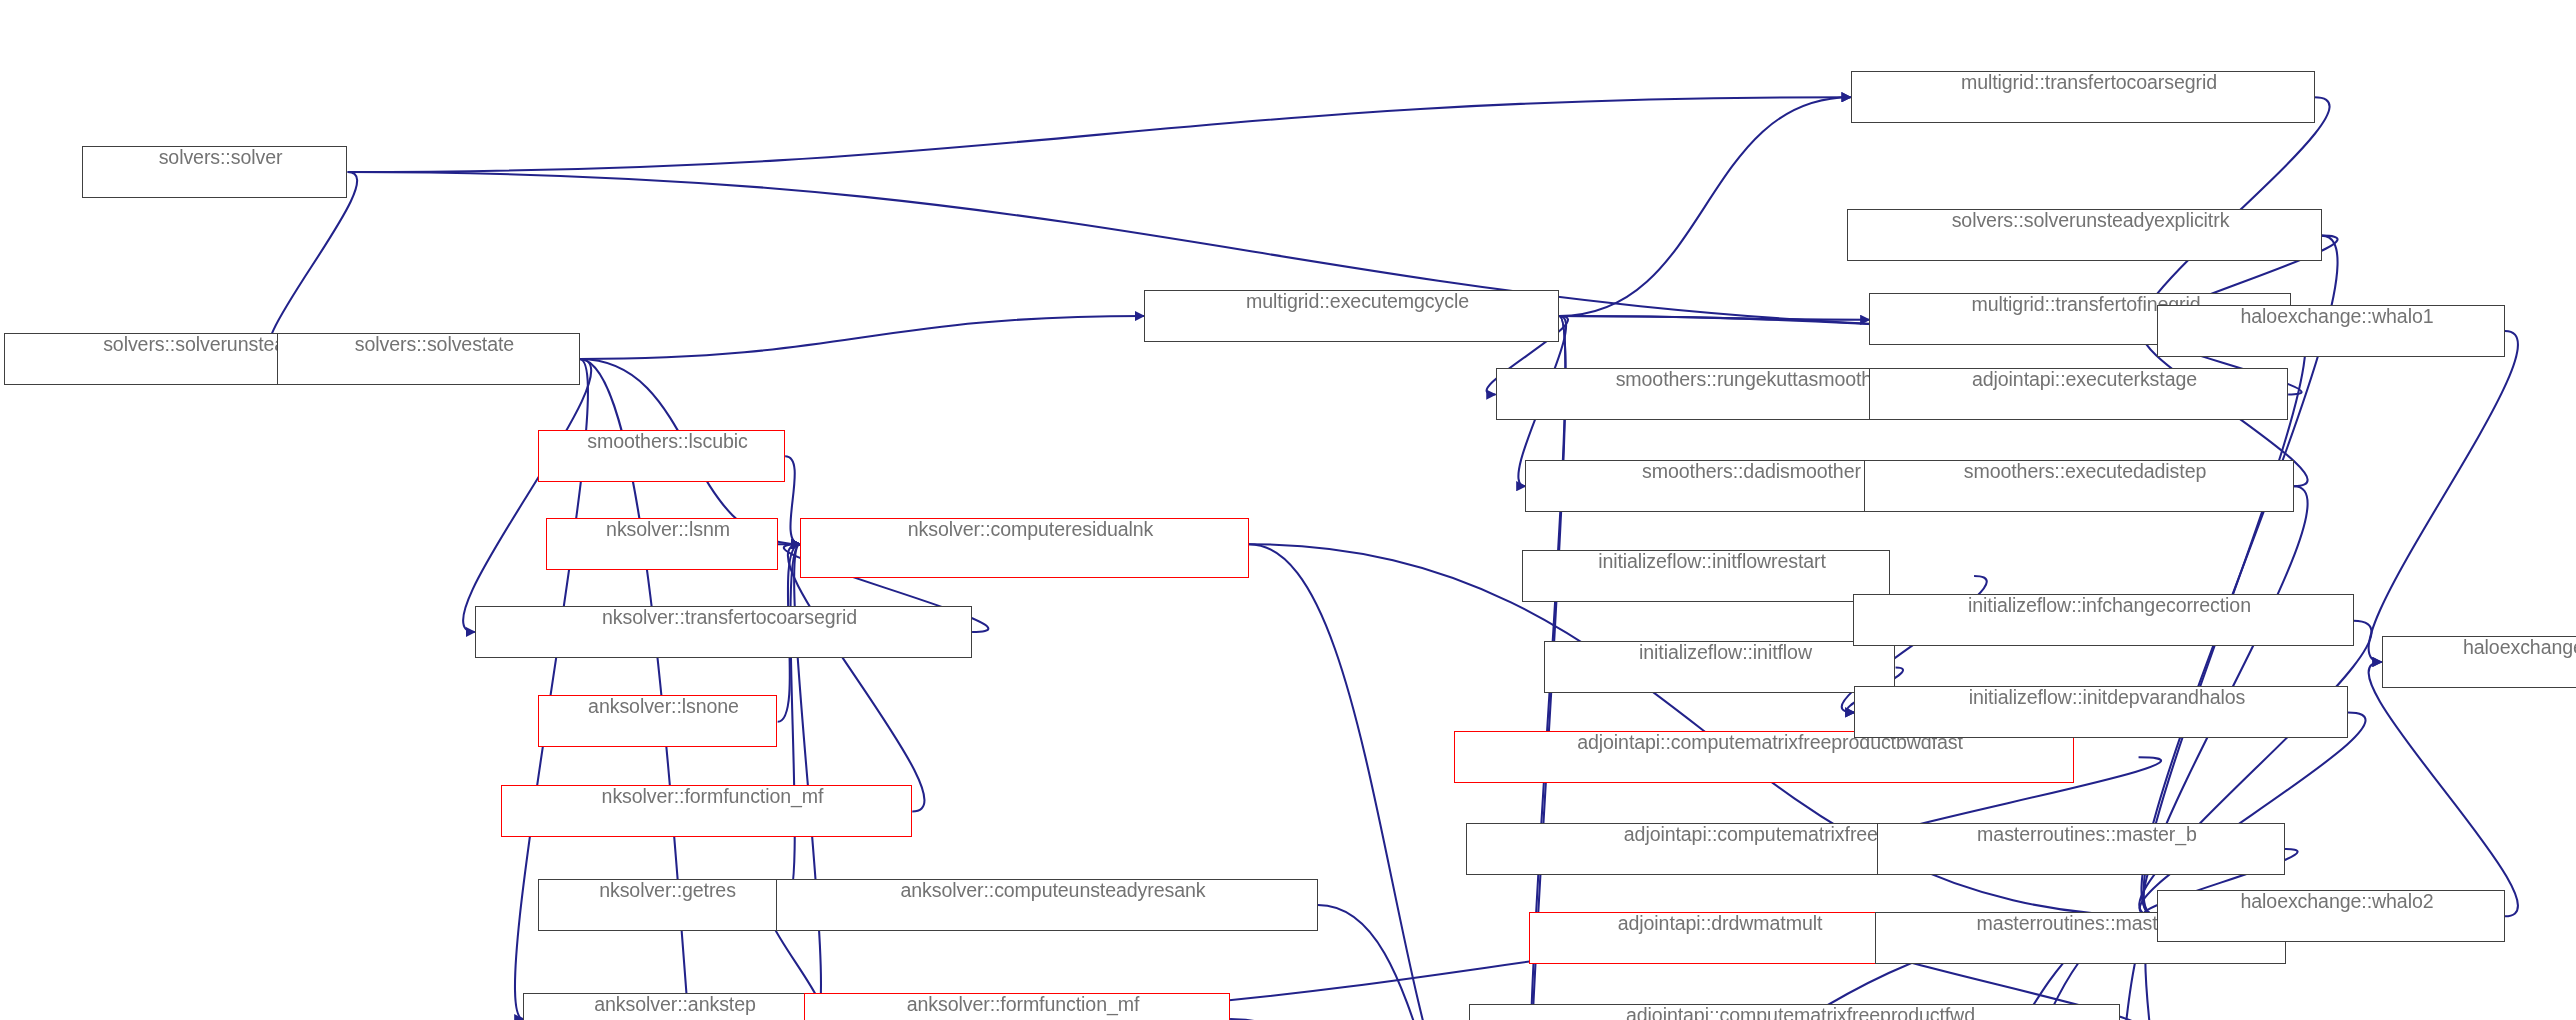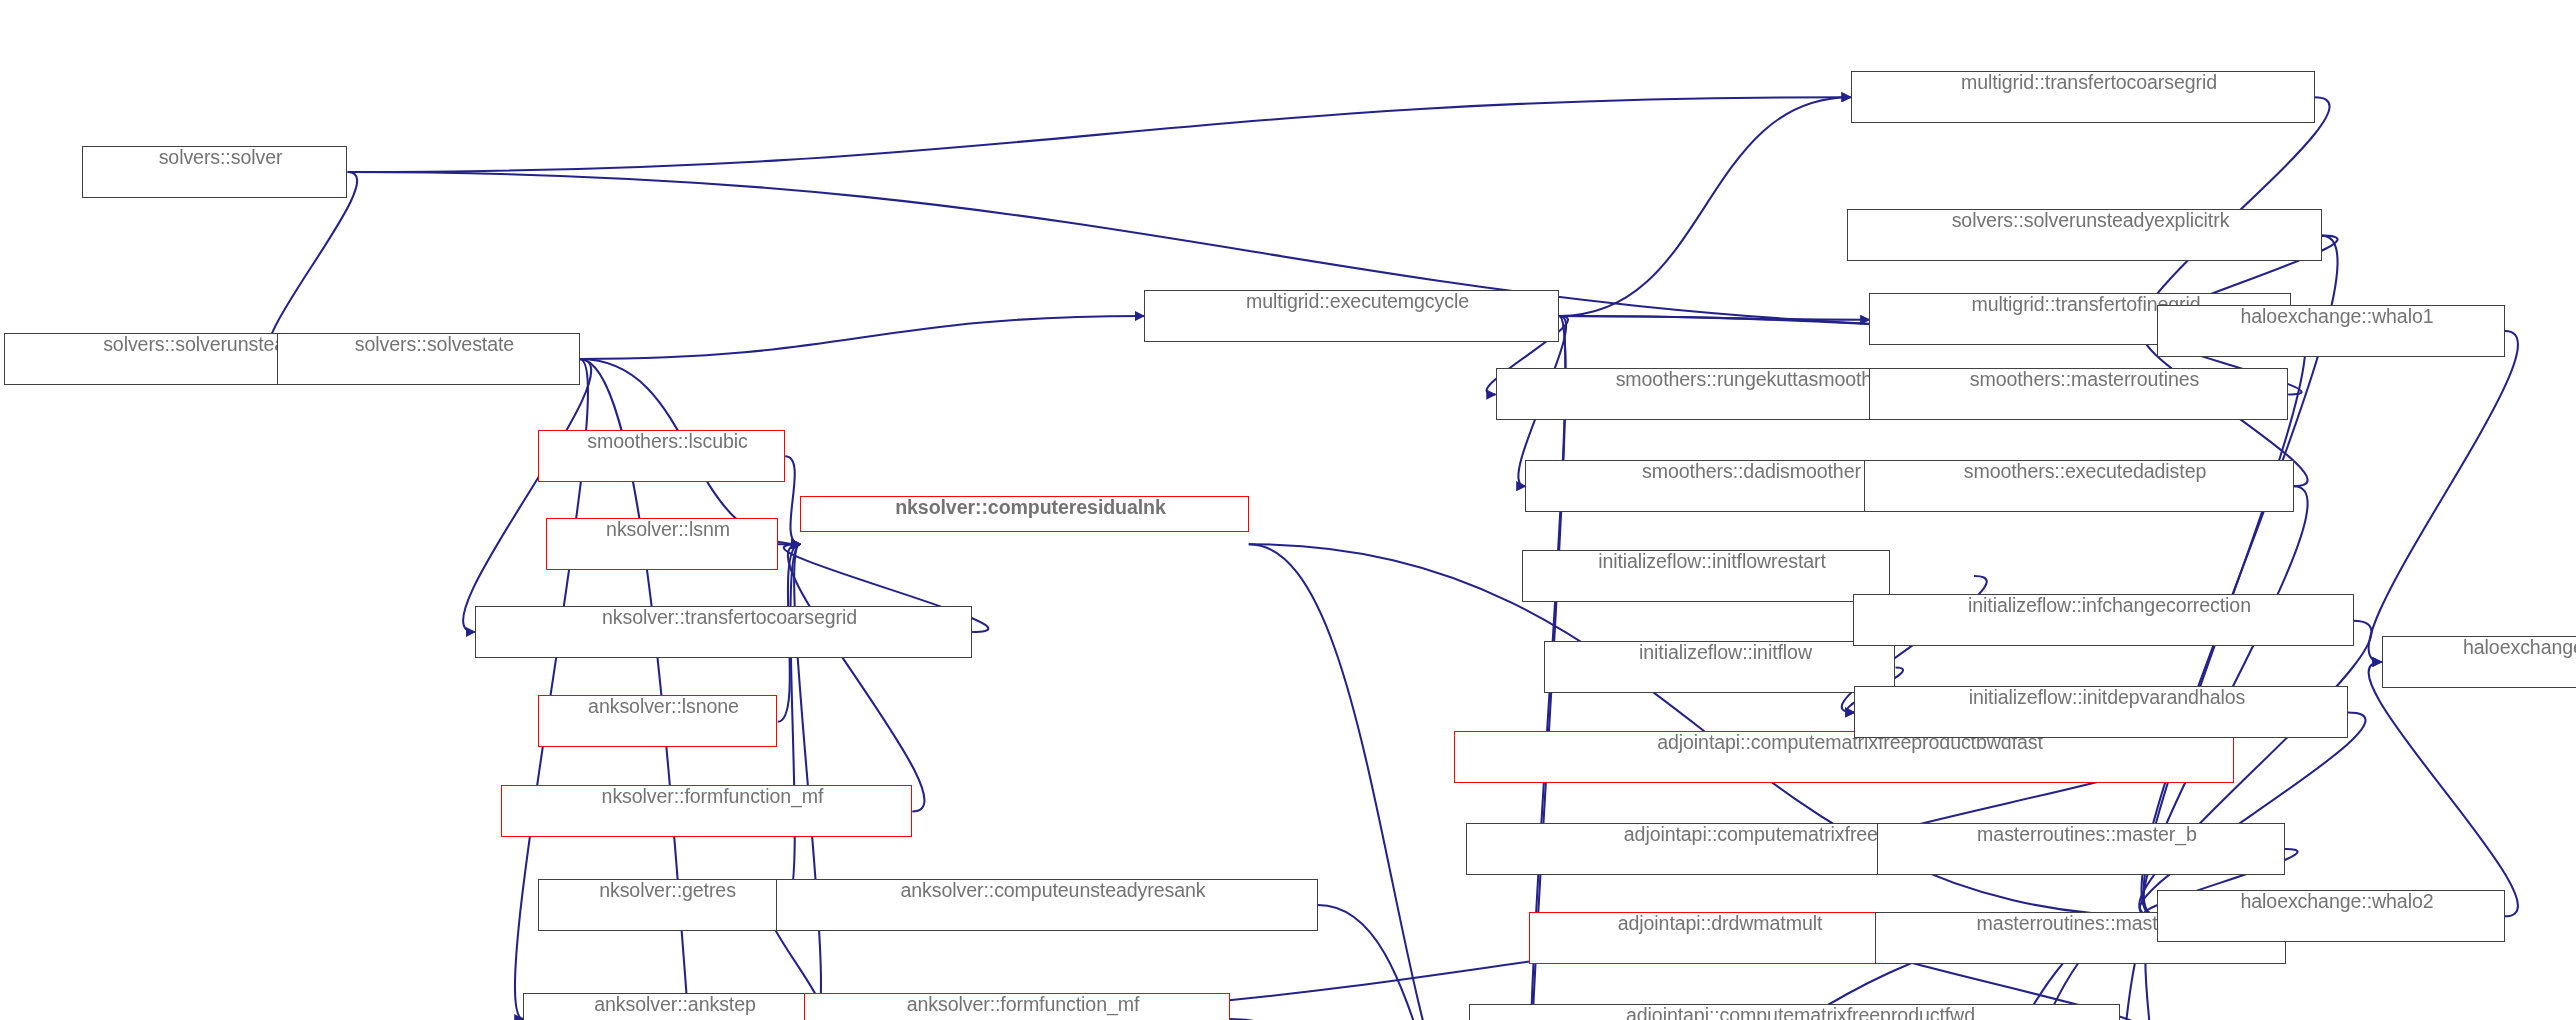--- a/index.html
+++ b/index.html
@@ -106,36 +106,36 @@
       <div class="node black" style="left: 82px; top: 146px; width: 265px; height: 52px;"><span>solvers::solver</span></div>
       <div class="node black" style="left: 3.7px; top: 333px; width: 426px; height: 52px;"><span>solvers::solverunsteadystep</span></div>
       <div class="node black" style="left: 277px; top: 333px; width: 303px; height: 52px;"><span>solvers::solvestate</span></div>
       <div class="node red" style="left: 538px; top: 430px; width: 247px; height: 52px;"><span>smoothers::lscubic</span></div>
       <div class="node red" style="left: 546px; top: 518px; width: 232px; height: 52px;"><span>nksolver::lsnm</span></div>
       <div class="node black" style="left: 475px; top: 606px; width: 497px; height: 52px;"><span>nksolver::transfertocoarsegrid</span></div>
       <div class="node red" style="left: 538px; top: 695px; width: 239px; height: 52px;"><span>anksolver::lsnone</span></div>
       <div class="node red" style="left: 501px; top: 785px; width: 411px; height: 52px;"><span>nksolver::formfunction_mf</span></div>
       <div class="node black" style="left: 538px; top: 879px; width: 247px; height: 52px;"><span>nksolver::getres</span></div>
       <div class="node black" style="left: 523px; top: 993px; width: 292px; height: 52px;"><span>anksolver::ankstep</span></div>
-      <div class="node red" style="left: 800px; top: 496px; width: 449px; height: 36px; font-weight: bold;"><span>nksolver::computeresidualnk</span></div>
+      <div class="node red" style="left: 800px; top: 518px; width: 449px; height: 60px;"><span>nksolver::computeresidualnk</span></div>
       <div class="node black" style="left: 776px; top: 879px; width: 542px; height: 52px;"><span>anksolver::computeunsteadyresank</span></div>
       <div class="node red" style="left: 804px; top: 993px; width: 426px; height: 52px;"><span>anksolver::formfunction_mf</span></div>
       <div class="node black" style="left: 1144px; top: 290px; width: 415px; height: 52px;"><span>multigrid::executemgcycle</span></div>
       <div class="node black" style="left: 1496px; top: 368px; width: 501px; height: 52px;"><span>smoothers::rungekuttasmoother</span></div>
       <div class="node black" style="left: 1525px; top: 460px; width: 441px; height: 52px;"><span>smoothers::dadismoother</span></div>
       <div class="node black" style="left: 1522px; top: 550px; width: 368px; height: 52px;"><span>initializeflow::initflowrestart</span></div>
       <div class="node black" style="left: 1544px; top: 641px; width: 351px; height: 52px;"><span>initializeflow::initflow</span></div>
-      <div class="node red" style="left: 1454px; top: 731px; width: 780px; height: 52px;"><span>adjointapi::computematrixfreeproductbwdfast</span></div>
+      <div class="node red" style="left: 1454px; top: 731px; width: 620px; height: 52px;"><span>adjointapi::computematrixfreeproductbwdfast</span></div>
       <div class="node black" style="left: 1466px; top: 823px; width: 658px; height: 52px;"><span>adjointapi::computematrixfreeproductbwd</span></div>
       <div class="node red" style="left: 1529px; top: 912px; width: 370px; height: 52px;"><span>adjointapi::drdwmatmult</span></div>
       <div class="node black" style="left: 1469px; top: 1004px; width: 651px; height: 52px;"><span>adjointapi::computematrixfreeproductfwd</span></div>
       <div class="node black" style="left: 1851px; top: 71px; width: 464px; height: 52px;"><span>multigrid::transfertocoarsegrid</span></div>
       <div class="node black" style="left: 1847px; top: 209px; width: 475px; height: 52px;"><span>solvers::solverunsteadyexplicitrk</span></div>
       <div class="node black" style="left: 1869px; top: 293px; width: 422px; height: 52px;"><span>multigrid::transfertofinegrid</span></div>
-      <div class="node black" style="left: 1869px; top: 368px; width: 419px; height: 52px;"><span>smoothers::masterroutines</span></div>
+      <div class="node black" style="left: 1869px; top: 368px; width: 419px; height: 52px;"><span>adjointapi::executerkstage</span></div>
       <div class="node black" style="left: 1864px; top: 460px; width: 430px; height: 52px;"><span>smoothers::executedadistep</span></div>
       <div class="node black" style="left: 1853px; top: 594px; width: 501px; height: 52px;"><span>initializeflow::infchangecorrection</span></div>
       <div class="node black" style="left: 1854px; top: 686px; width: 494px; height: 52px;"><span>initializeflow::initdepvarandhalos</span></div>
       <div class="node black" style="left: 1877px; top: 823px; width: 408px; height: 52px;"><span>masterroutines::master_b</span></div>
       <div class="node black" style="left: 1875px; top: 912px; width: 411px; height: 52px;"><span>masterroutines::master_d</span></div>
       <div class="node black" style="left: 2157px; top: 305px; width: 348px; height: 52px;"><span>haloexchange::whalo1</span></div>
       <div class="node black" style="left: 2157px; top: 890px; width: 348px; height: 52px;"><span>haloexchange::whalo2</span></div>
       <div class="node black" style="left: 2382px; top: 636px; width: 370px; height: 52px;"><span>haloexchange::whalo1to1</span></div>
     </div>
 </div>

